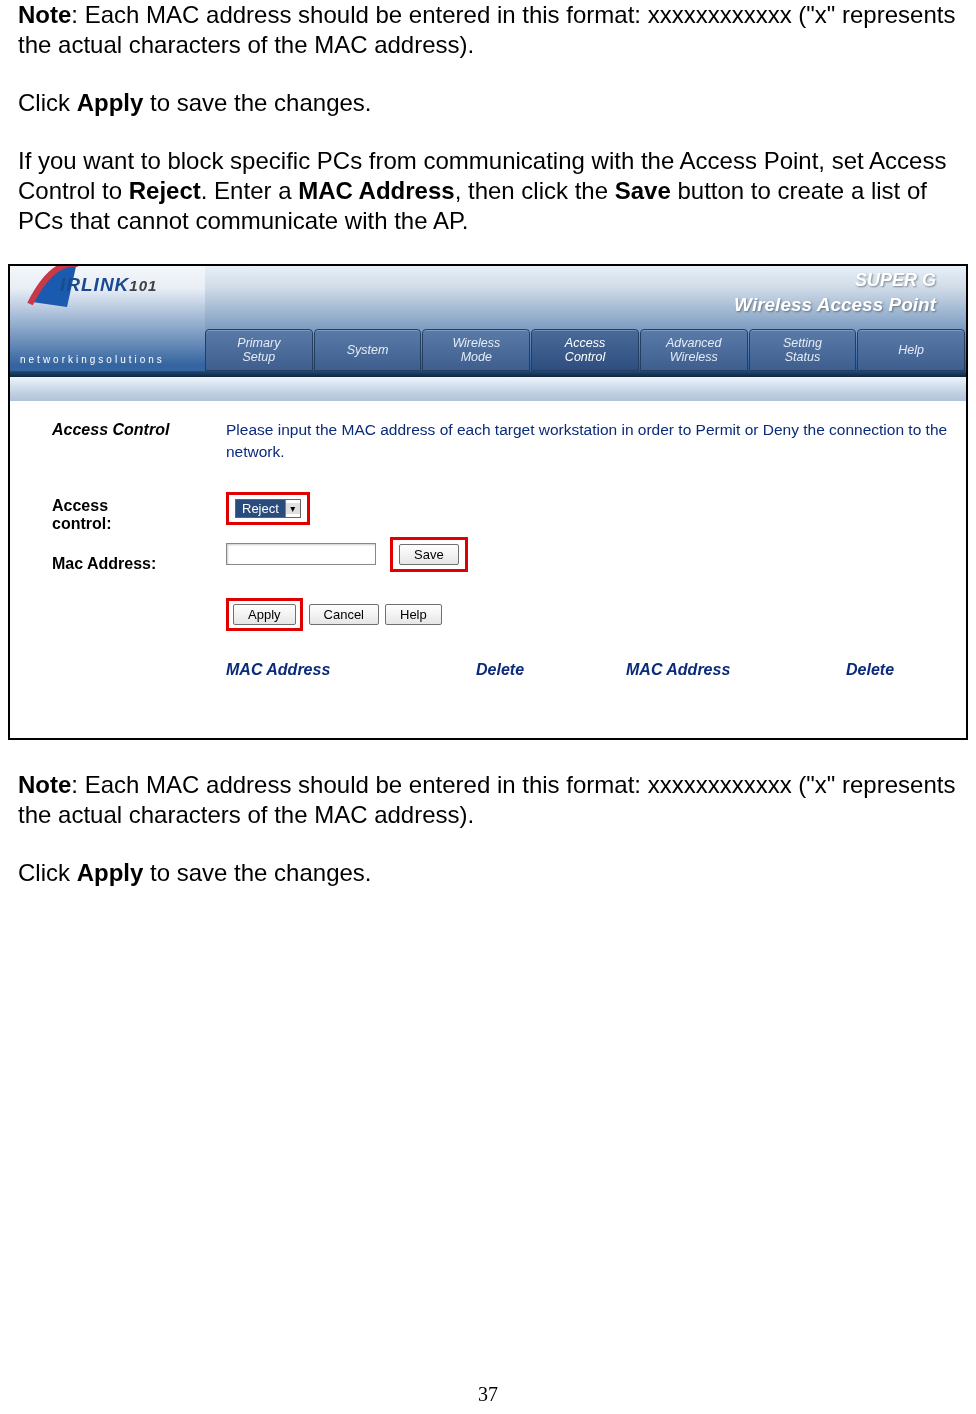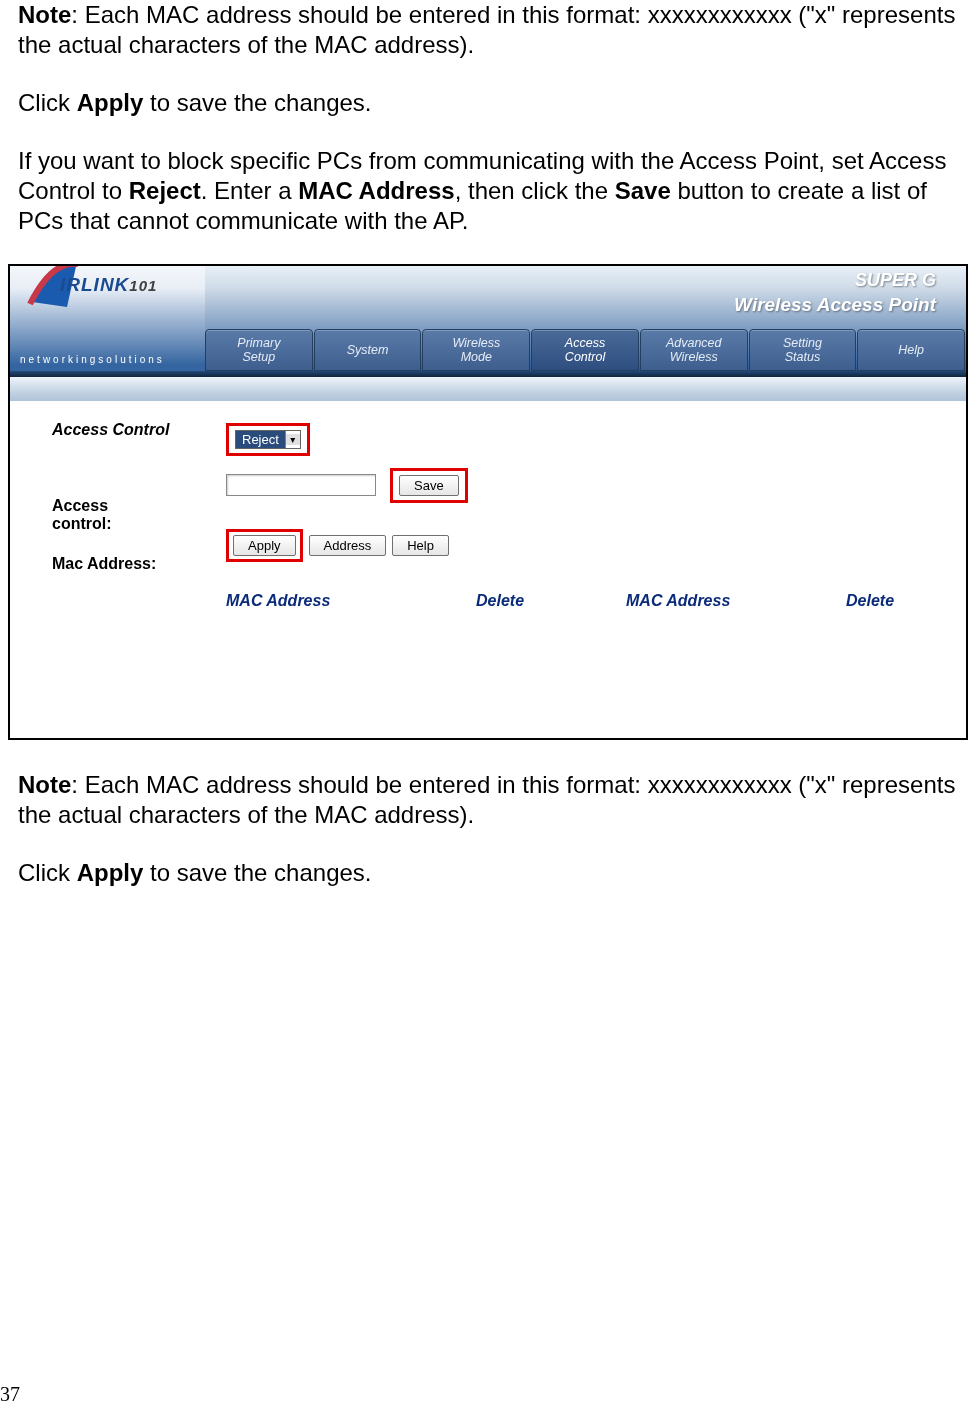--- a/index.html
+++ b/index.html
@@ -166,21 +166,21 @@
     display:flex; gap:40px;
     font-size:16px; font-weight:bold; font-style:italic; color:#0a2a7a;
   }
   .mac-table .col1 { width:210px;}
   .mac-table .col2 { width:110px;}
   .mac-table .col3 { width:180px;}
 
   .page-num {
     position:absolute;
     bottom:8px; left:0; right:0;
-    text-align:left;
+    text-align:center;
     font-size:20px;
     font-family: 'Times New Roman', serif;
   }
 </style>
 </head>
 <body>
 
 <div class="doc-text">
   <p>
     <b>Note</b><span>: Each MAC address should be entered in this format: xxxxxxxxxxxx ("x" represents the actual characters of the MAC address).</span>
@@ -243,20 +243,21 @@
   <div class="nav-underbar2"></div>
 
   <div class="shot-body">
     <div class="side-label">
       <div class="row first"><b>Access Control</b></div>
       <div class="row"><span class="thin">Access control:</span></div>
       <div class="row" style="margin-top:-26px;"><span class="thin">Mac Address:</span></div>
     </div>
 
     <div class="main-col">
+      <div class="instruction">Please input the MAC address of each target workstation in order to Permit or Deny the connection to the network.</div>
 
       <div class="ctrl-row">
         <div class="redbox">
           <div class="select-like">
             <span class="sel-val">Reject</span>
             <span class="sel-arrow">▾</span>
           </div>
         </div>
       </div>
 
@@ -264,21 +265,21 @@
         <div class="txt-input"></div>
         <div class="redbox">
           <span class="btn-like">Save</span>
         </div>
       </div>
 
       <div class="btn-row">
         <div class="redbox">
           <span class="btn-like">Apply</span>
         </div>
-        <span class="btn-like">Address</span>
+        <span class="btn-like">Cancel</span>
         <span class="btn-like">Help</span>
       </div>
 
       <div class="mac-table">
         <div class="col1">MAC Address</div>
         <div class="col2">Delete</div>
         <div class="col3">MAC Address</div>
         <div class="col2">Delete</div>
       </div>
     </div>

